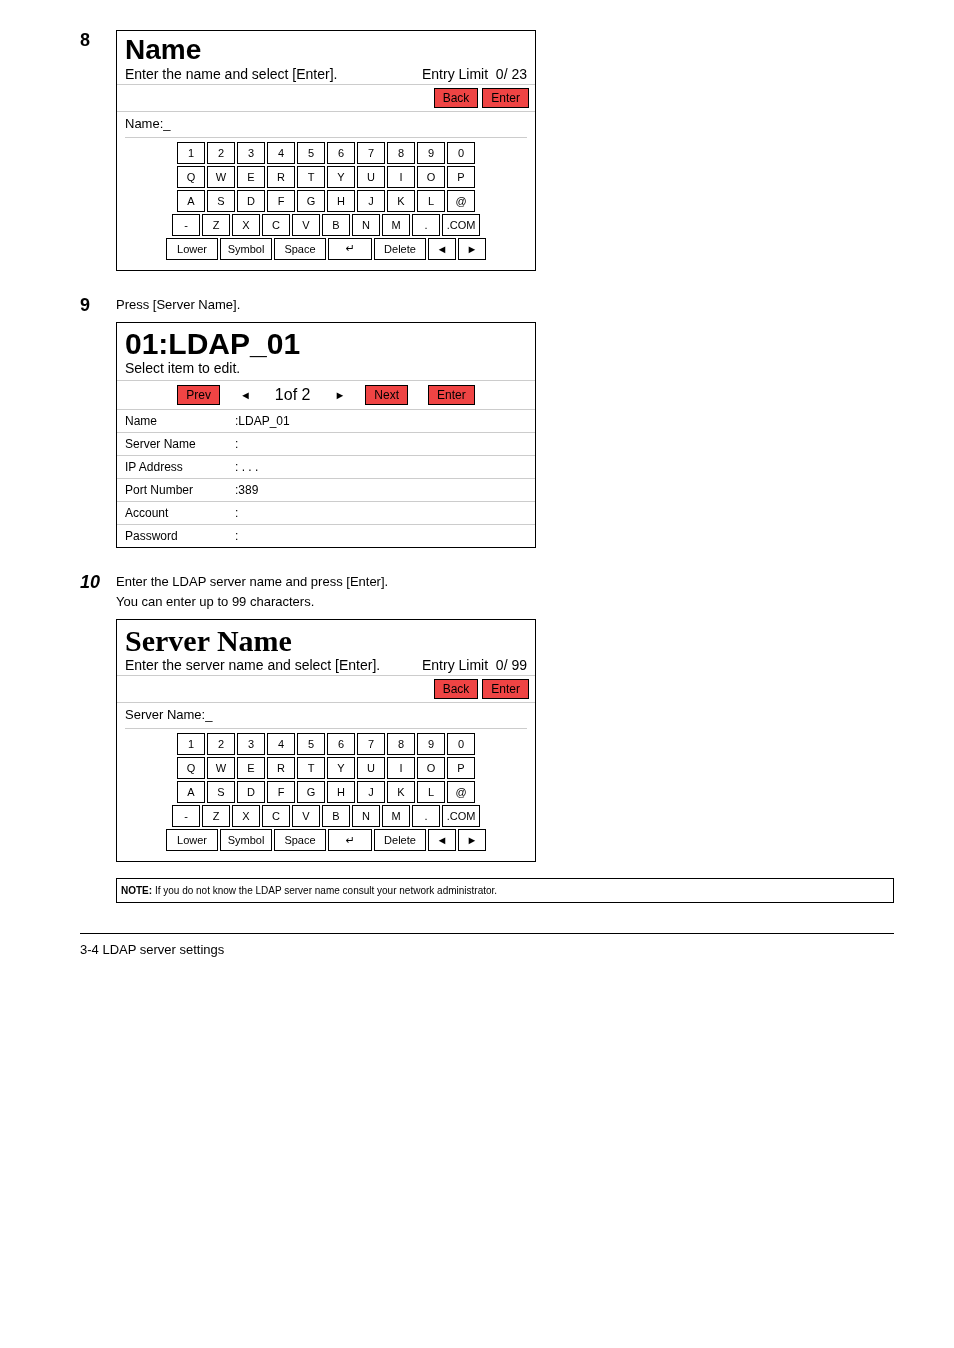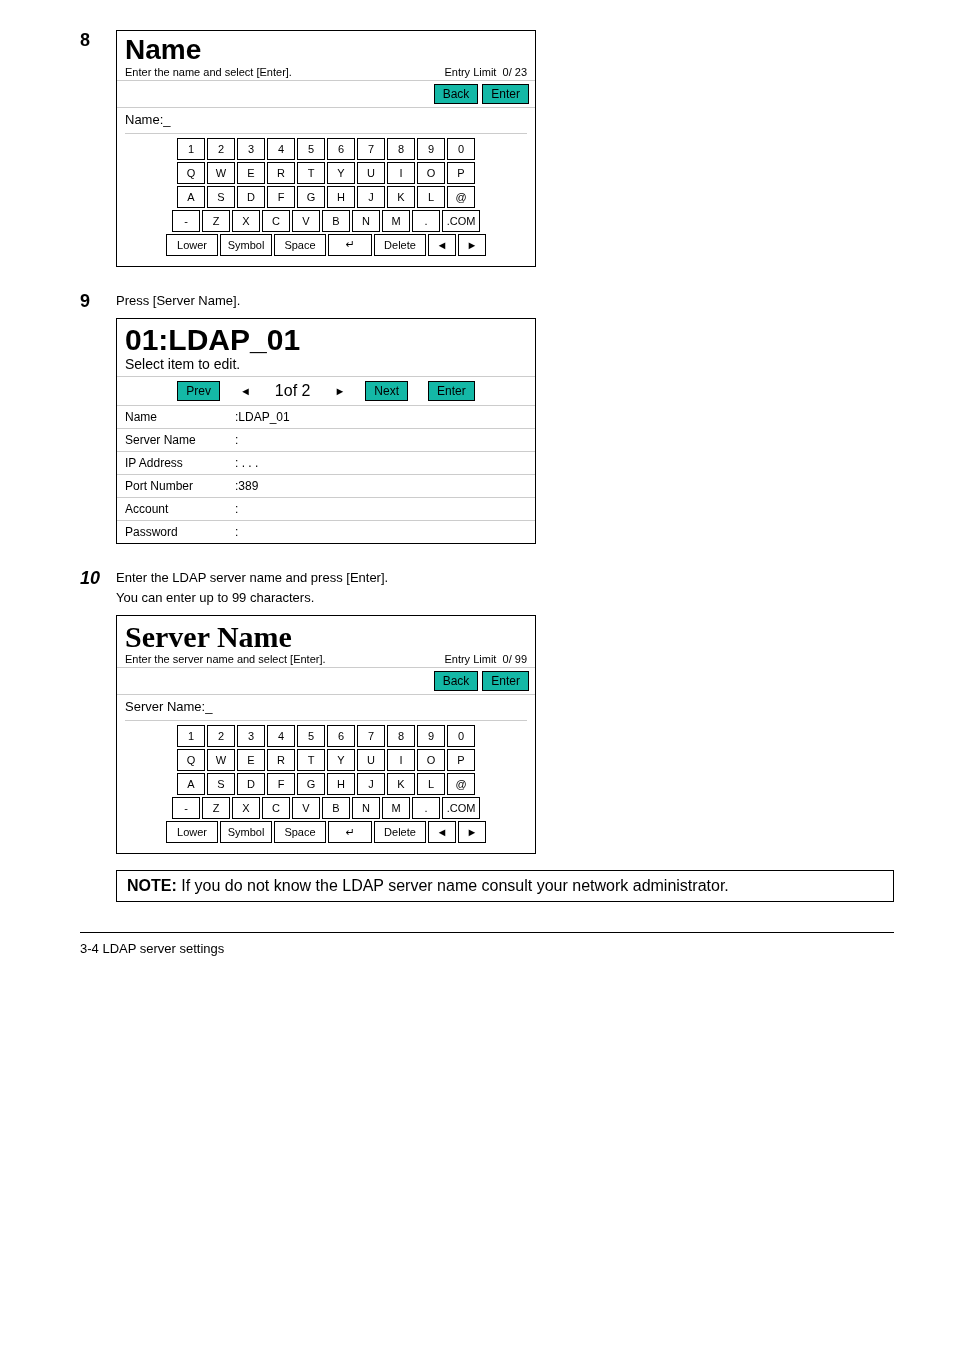--- a/index.html
+++ b/index.html
@@ -45,38 +45,38 @@
 
     .ui-panel-title {
       font-size: 28px;
       font-weight: bold;
       font-family: Arial, sans-serif;
       padding: 4px 8px 0px 8px;
       line-height: 1.1;
     }
 
     .ui-panel-subtitle {
-      font-size: 11px;
+      font-size: 14px;
       padding: 0 8px 2px 8px;
       display: flex;
       justify-content: space-between;
     }
 
     .ui-panel-toolbar {
       display: flex;
       justify-content: flex-end;
       padding: 3px 6px;
       border-top: 1px solid #ccc;
       border-bottom: 1px solid #ccc;
       gap: 4px;
     }
 
     .ui-btn {
       border: 1.5px solid #000;
-      background: #14b8a6;
+      background: #ef4444;
       padding: 2px 8px;
       font-size: 12px;
       cursor: pointer;
       font-family: Arial, sans-serif;
     }
 
     .ui-panel-body {
       padding: 4px 8px;
     }
 
@@ -178,22 +178,22 @@
       border-top: 1.5px solid #000;
       margin-top: 30px;
       padding-top: 8px;
       display: flex;
       justify-content: space-between;
       font-size: 13px;
     }
 
     .note-box {
       border: 1.5px solid #000;
-      padding: 6px 10px;
-      font-size: 16px;
+      padding: 6px 4px;
+      font-size: 10px;
       margin-top: 10px;
       max-width: 820px;
     }
 
     .note-bold {
       font-weight: bold;
     }
   </style>
 </head>
 <body>

